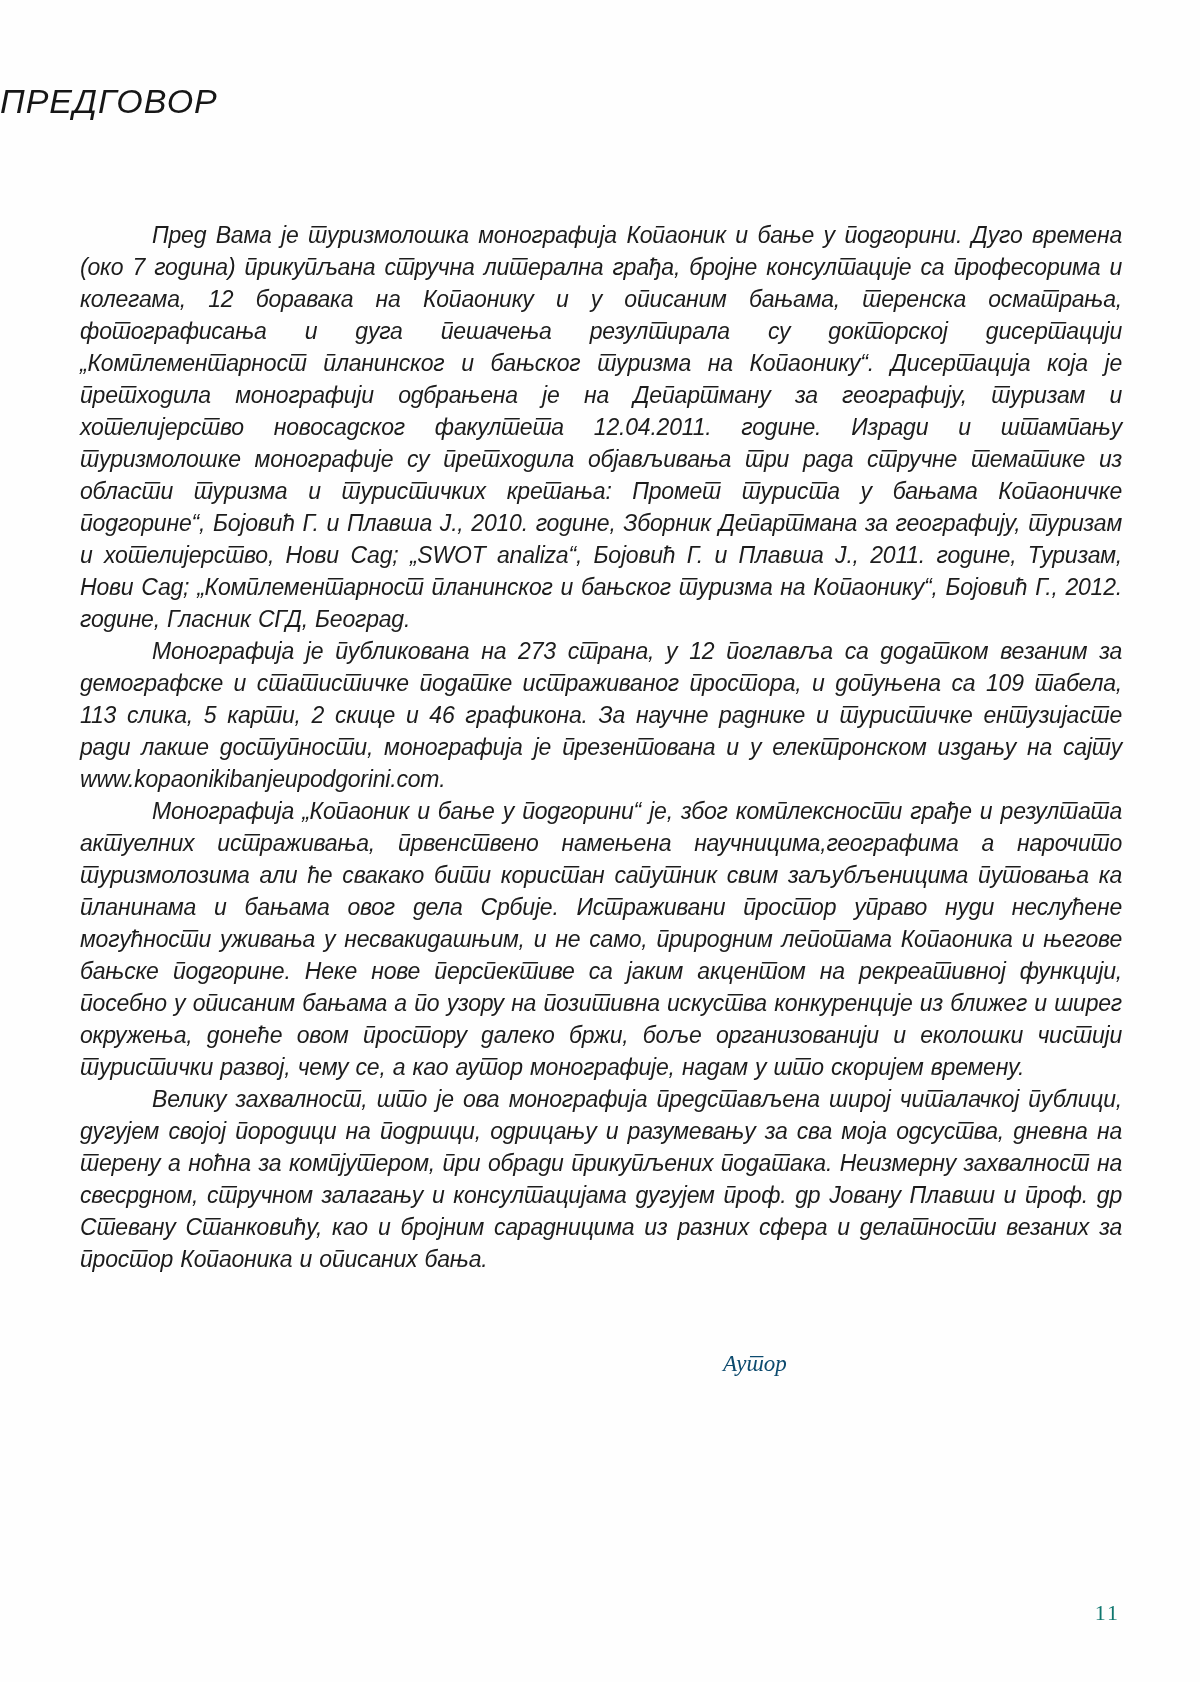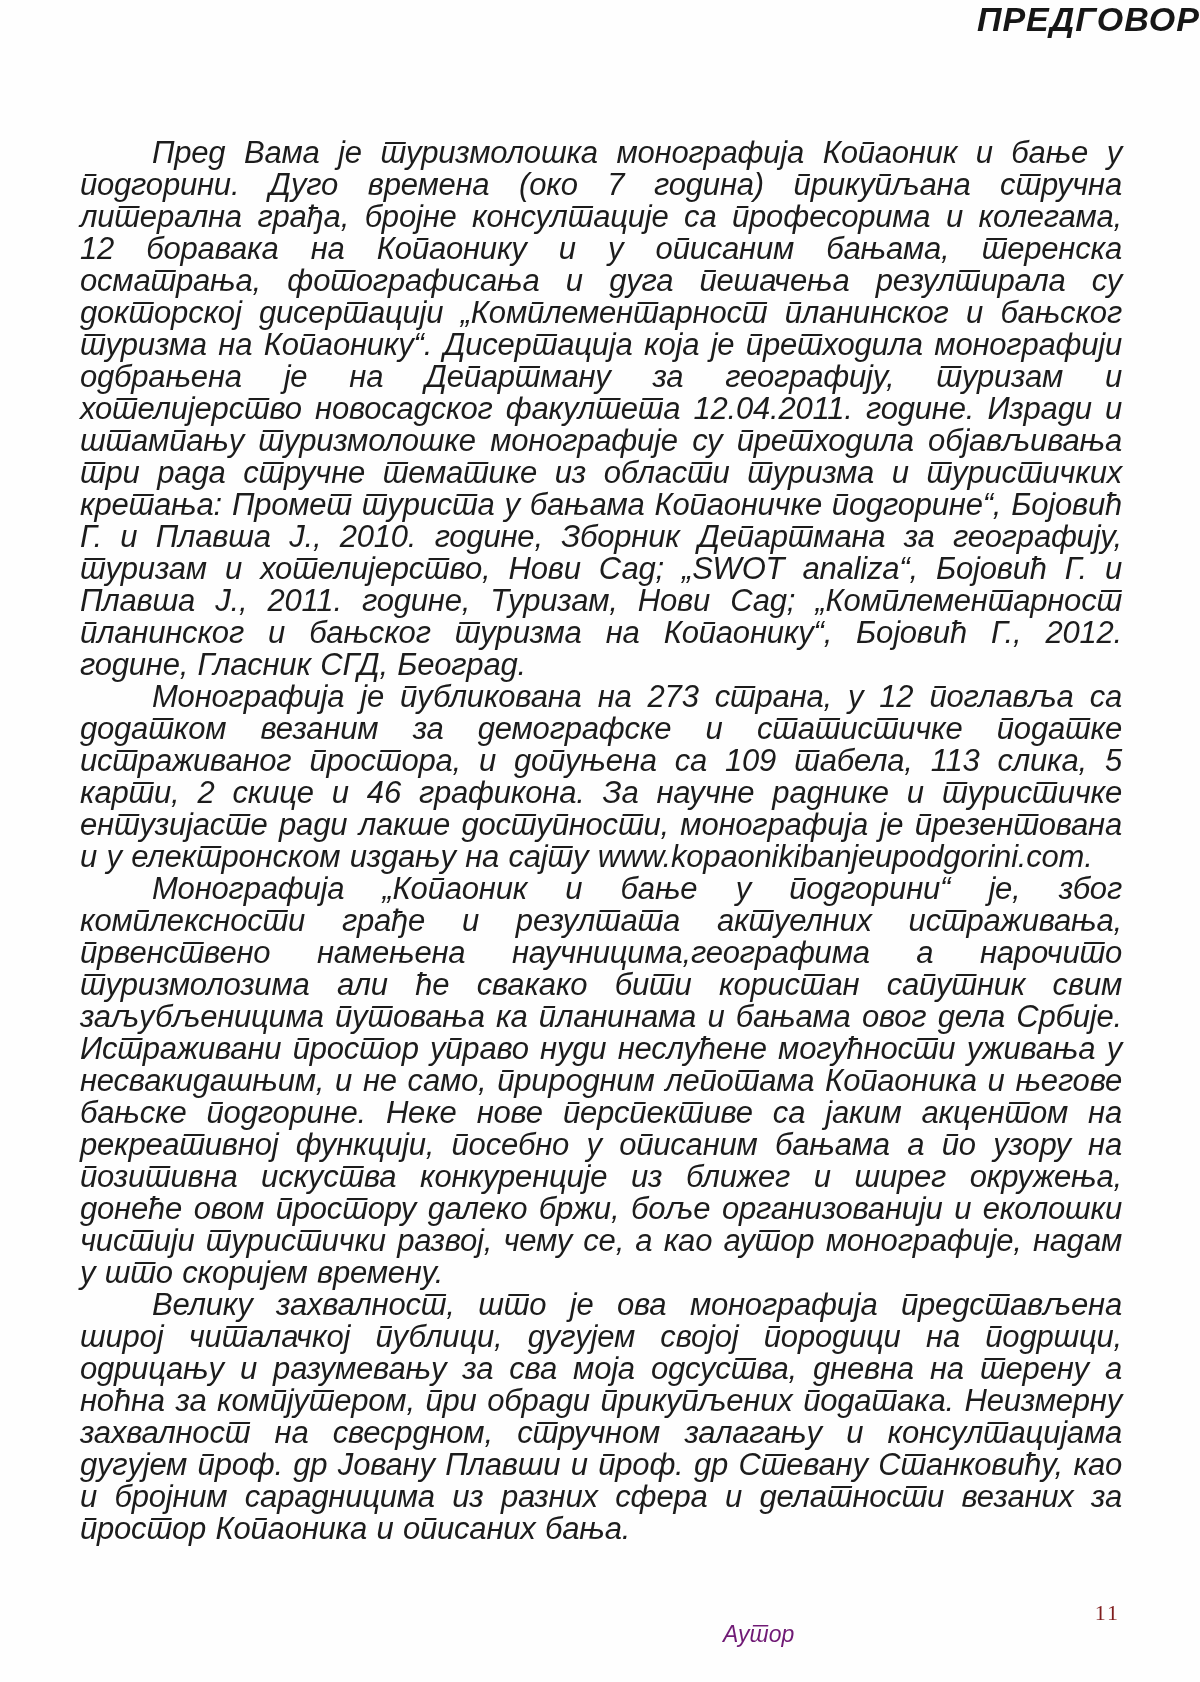--- a/index.html
+++ b/index.html
@@ -12,67 +12,69 @@
     position: relative;
     width: 1200px;
     height: 1682px;
     margin: 0 auto;
     background: #fefefe;
     overflow: hidden;
     font-family: "Liberation Sans", sans-serif;
   }
 
   .page-title {
-    text-align: right;
+    margin-top: 82px;
+    text-align: left;
     font-family: "Liberation Sans", sans-serif;
     font-style: italic;
-    font-weight: 700;
+    font-weight: 400;
     font-size: 34px;
     letter-spacing: 1px;
     color: #161616;
   }
 
   .content {
     margin: 98px 78px 0 80px; 
   }
 
   .content p {
     font-style: italic;
-    font-size: 31px;
+    font-size: 23px;
     line-height: 32px;
     letter-spacing: -0.2px;
     word-spacing: 1px;
     color: #1c1c1c;
     text-align: justify;
     text-indent: 72px;
   }
 
   .url-link {
     text-underline-offset: 3px;
     color: inherit;
     cursor: pointer;
   }
 
   .signature {
     margin-top: 76px;
     padding-left: 723px;
     font-style: italic;
     font-size: 23px;
-    color: #701a75;
+    color: #0c4a6e;
+    font-family: Liberation Serif, serif;
   }
 
   .page-number {
     position: absolute;
     right: 80px;
     bottom: 56px;
     font-family: "Liberation Serif", serif;
     font-style: normal;
     font-size: 22px;
     letter-spacing: 2px;
-    color: #7f1d1d;
+    color: #0f766e;
   }
 </style>
 </head>
 <body>
 
 <div class="page">
 
   <h1 class="page-title">ПРЕДГОВОР</h1>
 
   <div class="content">

